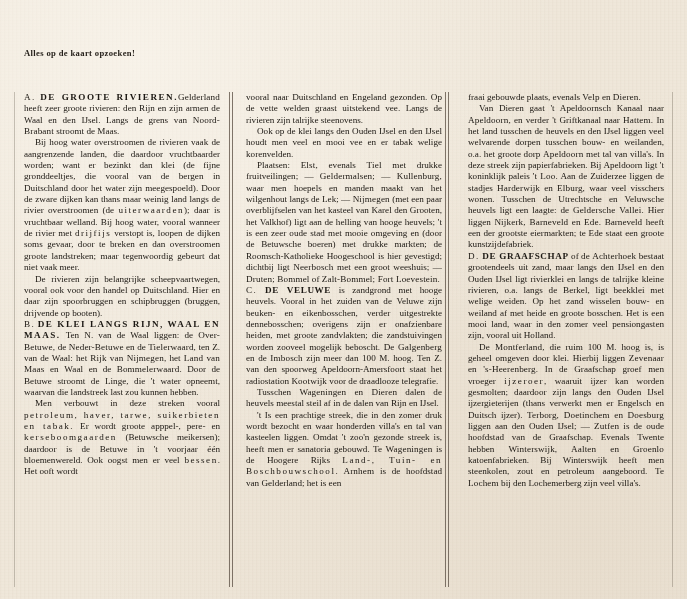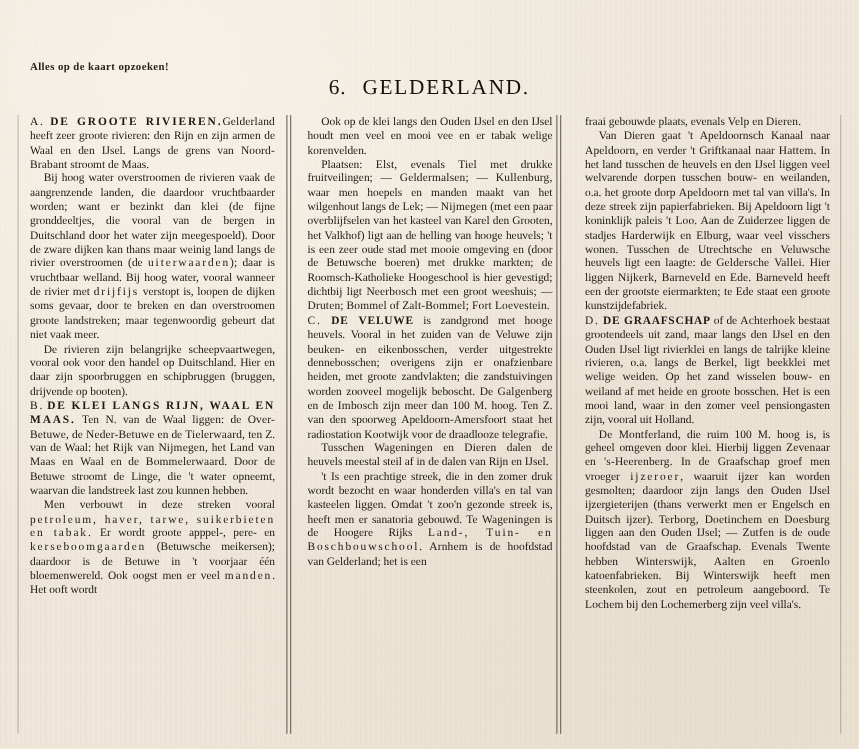--- a/index.html
+++ b/index.html
@@ -146,47 +146,45 @@
   }
 </style>
 </head>
 <body>
 
 <div class="page">
   <div class="paper-tint"></div>
 
   <div class="runhead">Alles op de kaart opzoeken!</div>
 
-  <div class="chapter-title">
-    <span class="num">6.</span><span class="name">GELDERLAND.</span>
-  </div>
 
   <div class="edge edge-l"></div>
   <div class="rule rule-1"></div>
   <div class="rule rule-2"></div>
   <div class="edge edge-r"></div>
 
   <div class="columns">
 
     <div class="col">
 
       <p class="noind"><span class="sp">A.</span> <span class="sec">DE GROOTE RIVIEREN.</span><span class="b">Gelderland</span><span> heeft zeer groote rivieren: den </span><span class="i">Rijn</span><span> en zijn armen de </span><span class="i">Waal</span><span> en den </span><span class="i">IJsel</span><span>. Langs de grens van </span><span class="b">Noord-Brabant</span><span> stroomt de </span><span class="i">Maas</span><span>.</span></p>
 
       <p><span>Bij hoog water overstroomen de rivieren vaak de aangrenzende landen, die daardoor vruchtbaarder worden; want er bezinkt dan klei (de fijne gronddeeltjes, die vooral van de bergen in Duitschland door het water zijn meegespoeld). Door de zware dijken kan thans maar weinig land langs de rivier overstroomen (de </span><span class="sp">uiterwaarden</span><span>); daar is vruchtbaar welland. Bij hoog water, vooral wanneer de rivier met </span><span class="sp">drijfijs</span><span> verstopt is, loopen de dijken soms gevaar, door te breken en dan overstroomen groote landstreken; maar tegenwoordig gebeurt dat niet vaak meer.</span></p>
 
       <p>De rivieren zijn belangrijke scheepvaartwegen, vooral ook voor den handel op Duitschland. Hier en daar zijn spoorbruggen en schipbruggen (bruggen, drijvende op booten).</p>
 
       <p class="gap noind"><span class="sp">B.</span> <span class="sec">DE KLEI LANGS RIJN, WAAL EN MAAS.</span><span> Ten N. van de Waal liggen: de </span><span class="b">Over-Betuwe,</span><span> de </span><span class="b">Neder-Betuwe</span><span> en de </span><span class="b">Tielerwaard,</span><span> ten Z. van de Waal: het </span><span class="b">Rijk van Nijmegen,</span><span> het </span><span class="b">Land van Maas en Waal</span><span> en de </span><span class="b">Bommelerwaard.</span><span> Door de Betuwe stroomt de </span><span class="i">Linge</span><span>, die 't water opneemt, waarvan die landstreek last zou kunnen hebben.</span></p>
 
 
-      <p><span>Men verbouwt in deze streken vooral </span><span class="sp">petroleum, haver, tarwe, suikerbieten en tabak.</span><span> Er wordt groote apppel-, pere- en </span><span class="sp">kerseboomgaarden</span><span> (Betuwsche meikersen); daardoor is de Betuwe in 't voorjaar één bloemenwereld. Ook oogst men er veel </span><span class="sp">manden</span><span>. Het ooft wordt</span></p>
+      <p><span>Men verbouwt in deze streken vooral </span><span class="sp">petroleum, haver, tarwe, suikerbieten en tabak.</span><span> Er wordt groote apppel-, pere- en </span><span class="sp">kerseboomgaarden</span><span> (Betuwsche meikersen); daardoor is de Betuwe in 't voorjaar één bloemenwereld. Ook oogst men er veel </span><span class="sp">bessen</span><span>. Het ooft wordt</span></p>
     </div>
 
     <div class="col">
 
+      <p class="noind">vooral naar Duitschland en Engeland gezonden. Op de vette welden graast uitstekend vee. Langs de rivieren zijn talrijke steenovens.</p>
 
       <p><span>Ook op de klei langs den </span><span class="i">Ouden IJsel</span><span> en den </span><span class="i">IJsel</span><span> houdt men veel en mooi vee en er tabak welige korenvelden.</span></p>
 
       <p><span>Plaatsen: </span><span class="b">Elst,</span><span> evenals </span><span class="b">Tiel</span><span> met drukke fruitveilingen; — </span><span class="b">Geldermalsen;</span><span> — </span><span class="b">Kullenburg,</span><span> waar men hoepels en manden maakt van het wilgenhout langs de Lek; — </span><span class="b">Nijmegen</span><span> (met een paar overblijfselen van het kasteel van Karel den Grooten, het Valkhof) ligt aan de helling van hooge heuvels; 't is een zeer oude stad met mooie omgeving en (door de Betuwsche boeren) met drukke markten; de Roomsch-Katholieke Hoogeschool is hier gevestigd; dichtbij ligt </span><span class="b">Neerbosch</span><span> met een groot weeshuis; — </span><span class="b">Druten;</span><span> </span><span class="b">Bommel</span><span> of </span><span class="b">Zalt-Bommel; Fort Loevestein.</span></p>
 
       <p class="gap noind"><span class="sp">C.</span> <span class="secsm">DE VELUWE</span><span> is zandgrond met hooge heuvels. Vooral in het zuiden van de Veluwe zijn beuken- en eikenbosschen, verder uitgestrekte dennebosschen; overigens zijn er onafzienbare heiden, met groote zandvlakten; die zandstuivingen worden zooveel mogelijk beboscht. De </span><span class="b">Galgenberg</span><span> en de </span><span class="b">Imbosch</span><span> zijn meer dan 100 M. hoog. Ten Z. van den spoorweg Apeldoorn-Amersfoort staat het radiostation </span><span class="b">Kootwijk</span><span> voor de draadlooze telegrafie.</span></p>
 
       <p><span>Tusschen </span><span class="b">Wageningen</span><span> en </span><span class="b">Dieren</span><span> dalen de heuvels meestal steil af in de dalen van Rijn en IJsel.</span></p>
 
       <p><span>'t Is een prachtige streek, die in den zomer druk wordt bezocht en waar honderden villa's en tal van kasteelen liggen. Omdat 't zoo'n gezonde streek is, heeft men er sanatoria gebouwd. Te </span><span class="b">Wageningen</span><span> is de Hoogere Rijks </span><span class="sp">Land-, Tuin- en Boschbouwschool</span><span>. </span><span class="b">Arnhem</span><span> is de hoofdstad van Gelderland; het is een</span></p>

